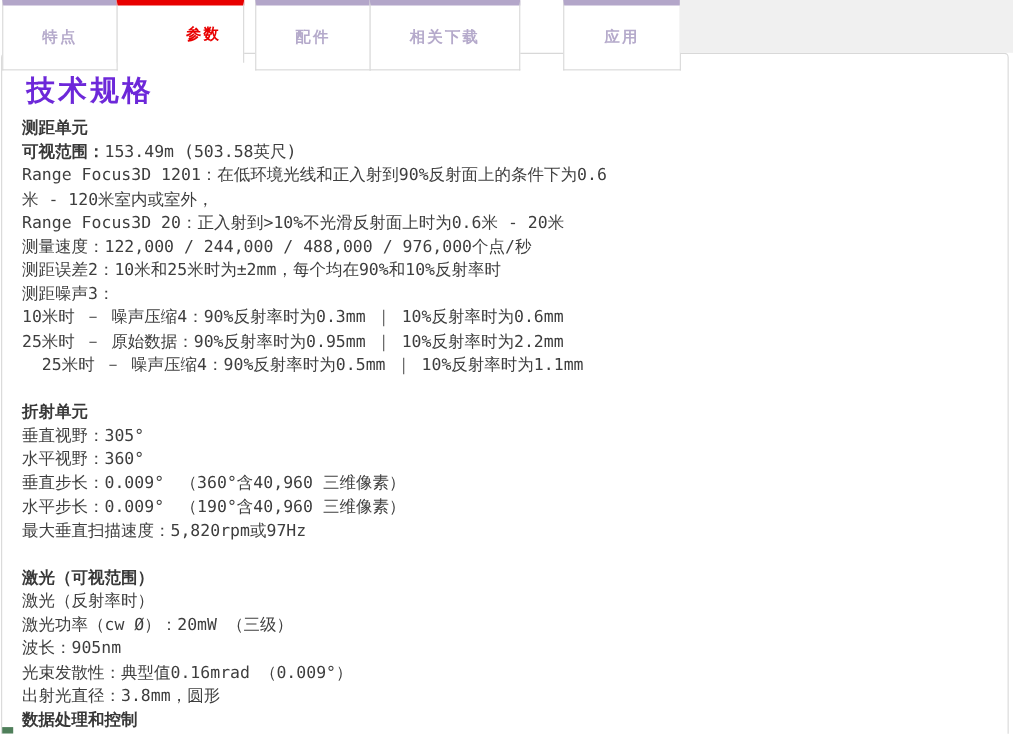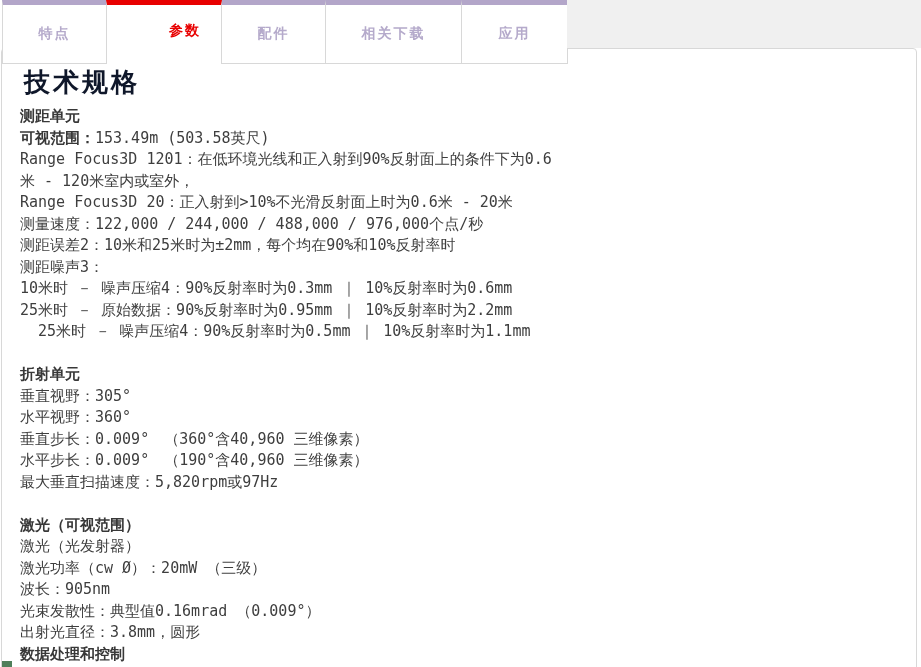--- a/index.html
+++ b/index.html
@@ -31,23 +31,23 @@
     justify-content: center;
     font-size: 14px;
     font-weight: bold;
     letter-spacing: 2px;
     color: #b5aacb;
     cursor: pointer;
     height: 64px;
   }
   .tab:nth-child(1) { width: 105px; }
   .tab:nth-child(2) { width: 116px; padding-left: 42px; }
-  .tab:nth-child(3) { width: 105px; }
+  .tab:nth-child(3) { width: 105px; margin-left: 11px; }
   .tab:nth-child(4) { width: 137px; }
-  .tab:nth-child(5) { width: 107px; }
+  .tab:nth-child(5) { width: 107px; margin-left: 40px; }
   .tab.active {
     border-top-color: #e80000;
     color: #e80000;
     border-bottom: none;
     height: 57px;
     z-index: 3;
   }
   .tab-filler {
     flex: 1;
     background: #f0f0f0;
@@ -63,21 +63,21 @@
     height: 640px;
     background: #ffffff;
     border: 1px solid #d8d8d8;
     border-radius: 4px 4px 0 0;
     padding: 12px 16px 0 16px;
     z-index: 1;
   }
   .page-title {
     font-size: 26px;
     font-weight: bold;
-    color: #0f172a;
+    color: #6d28d9;
     letter-spacing: 3px;
     margin: 4px 0 6px 6px;
   }
   .spec-lines { margin-left: 2px; }
   .line {
     font-size: 15px;
     line-height: 21.5px;
     min-height: 21.5px;
     white-space: pre-wrap;
     color: #3e3e3e;
@@ -125,21 +125,21 @@
       <div class="line"><span>  25米时 － 噪声压缩4：90%反射率时为0.5mm ｜ 10%反射率时为1.1mm</span></div>
       <div class="line blank"></div>
       <div class="line"><b>折射单元</b></div>
       <div class="line"><span>垂直视野：305°</span></div>
       <div class="line"><span>水平视野：360°</span></div>
       <div class="line"><span>垂直步长：0.009°　（360°含40,960 三维像素）</span></div>
       <div class="line"><span>水平步长：0.009°　（190°含40,960 三维像素）</span></div>
       <div class="line"><span>最大垂直扫描速度：5,820rpm或97Hz</span></div>
       <div class="line blank"></div>
       <div class="line"><b>激光（可视范围）</b></div>
-      <div class="line"><span>激光（光发射器）</span></div>
+      <div class="line"><span>激光（反射率时）</span></div>
       <div class="line"><span>激光功率（cw Ø）：20mW （三级）</span></div>
       <div class="line"><span>波长：905nm</span></div>
       <div class="line"><span>光束发散性：典型值0.16mrad （0.009°）</span></div>
       <div class="line"><span>出射光直径：3.8mm，圆形</span></div>
       <div class="line"><b>数据处理和控制</b></div>
     </div>
 </div>
 
 <div class="below-sliver"></div>
 

